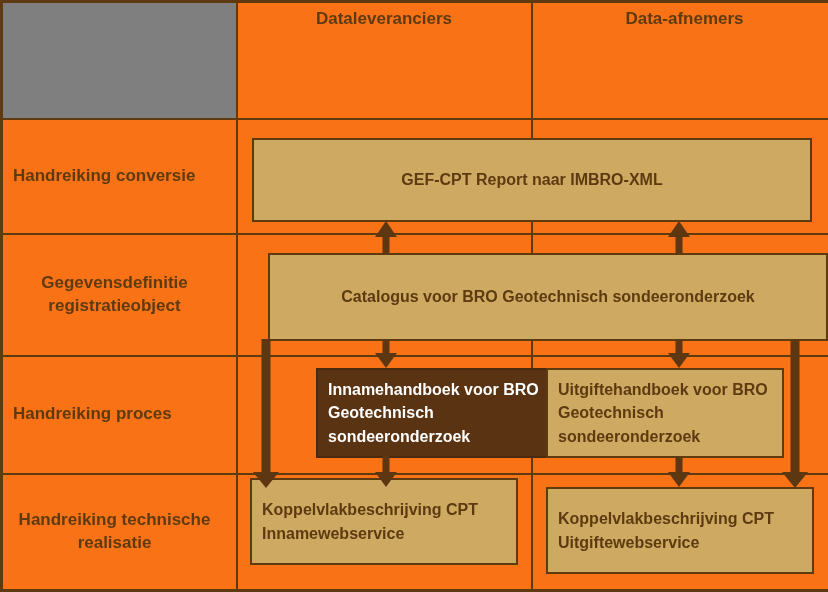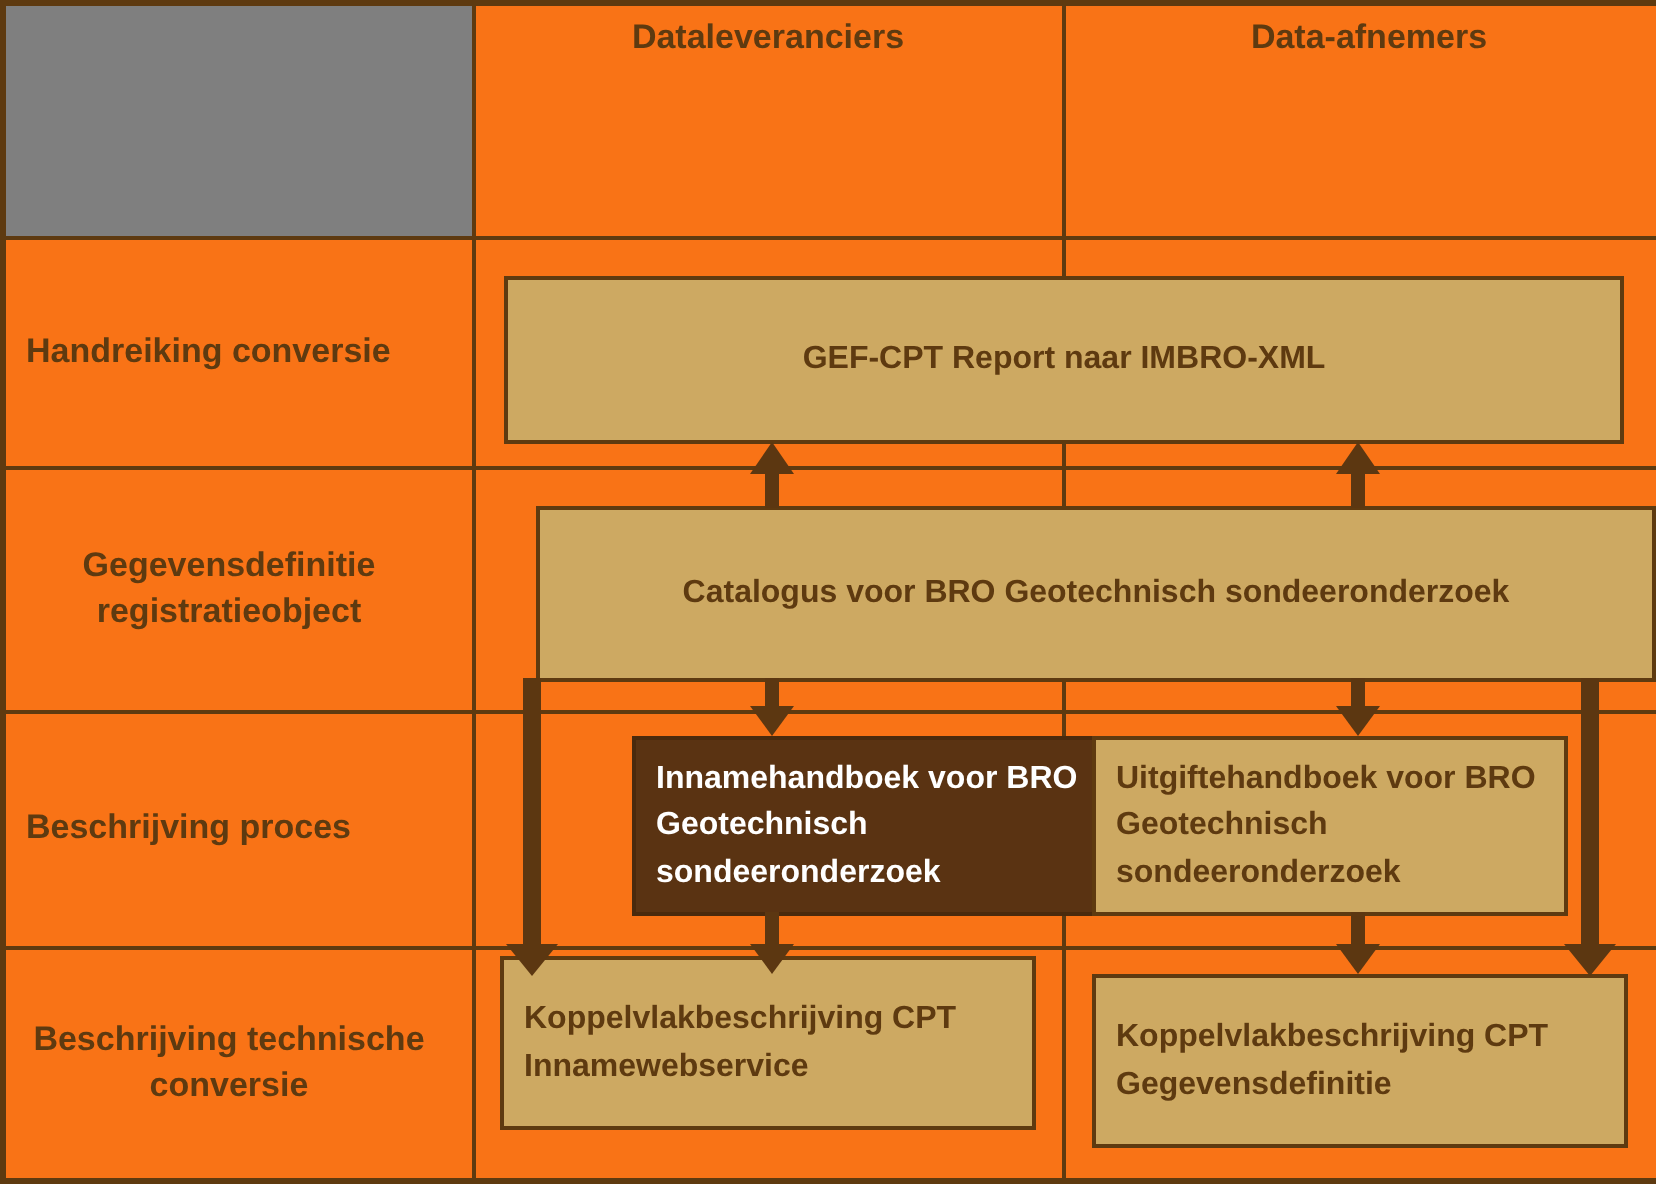--- a/index.html
+++ b/index.html
@@ -75,29 +75,29 @@
   <div class="hline" id="hline-1"></div>
   <div class="hline" id="hline-2"></div>
   <div class="hline" id="hline-3"></div>
   <div class="hline" id="hline-4"></div>
 
   <div class="col-header" id="header-dataleveranciers">Dataleveranciers</div>
   <div class="col-header" id="header-data-afnemers">Data-afnemers</div>
 
   <div class="row-label" id="label-row-1">Handreiking conversie</div>
   <div class="row-label" id="label-row-2">Gegevensdefinitie registratieobject</div>
-  <div class="row-label" id="label-row-3">Beschrijving proces</div>
-  <div class="row-label" id="label-row-4">Beschrijving technische conversie</div>
+  <div class="row-label" id="label-row-3">Handreiking proces</div>
+  <div class="row-label" id="label-row-4">Handreiking technische realisatie</div>
 
   <div class="box" id="box-gef">GEF-CPT Report naar IMBRO-XML</div>
   <div class="box" id="box-catalogus">Catalogus voor BRO Geotechnisch sondeeronderzoek</div>
   <div class="box dark" id="box-innamehandboek">Innamehandboek voor BRO Geotechnisch sondeeronderzoek</div>
   <div class="box" id="box-uitgiftehandboek">Uitgiftehandboek voor BRO Geotechnisch sondeeronderzoek</div>
   <div class="box" id="box-koppelvlak-inname">Koppelvlakbeschrijving CPT Innamewebservice</div>
-  <div class="box" id="box-koppelvlak-uitgifte">Koppelvlakbeschrijving CPT Gegevensdefinitie</div>
+  <div class="box" id="box-koppelvlak-uitgifte">Koppelvlakbeschrijving CPT Uitgiftewebservice</div>
 
   <svg id="arrow-layer" width="828" height="592" viewBox="0 0 828 592">
 
     <g>
       <rect class="arrow" x="382.5" y="234" width="7" height="20"></rect>
       <polygon class="arrow" points="386,221 375,237 397,237"></polygon>
     </g>
     <g>
       <rect class="arrow" x="675.5" y="234" width="7" height="20"></rect>
       <polygon class="arrow" points="679,221 668,237 690,237"></polygon>

